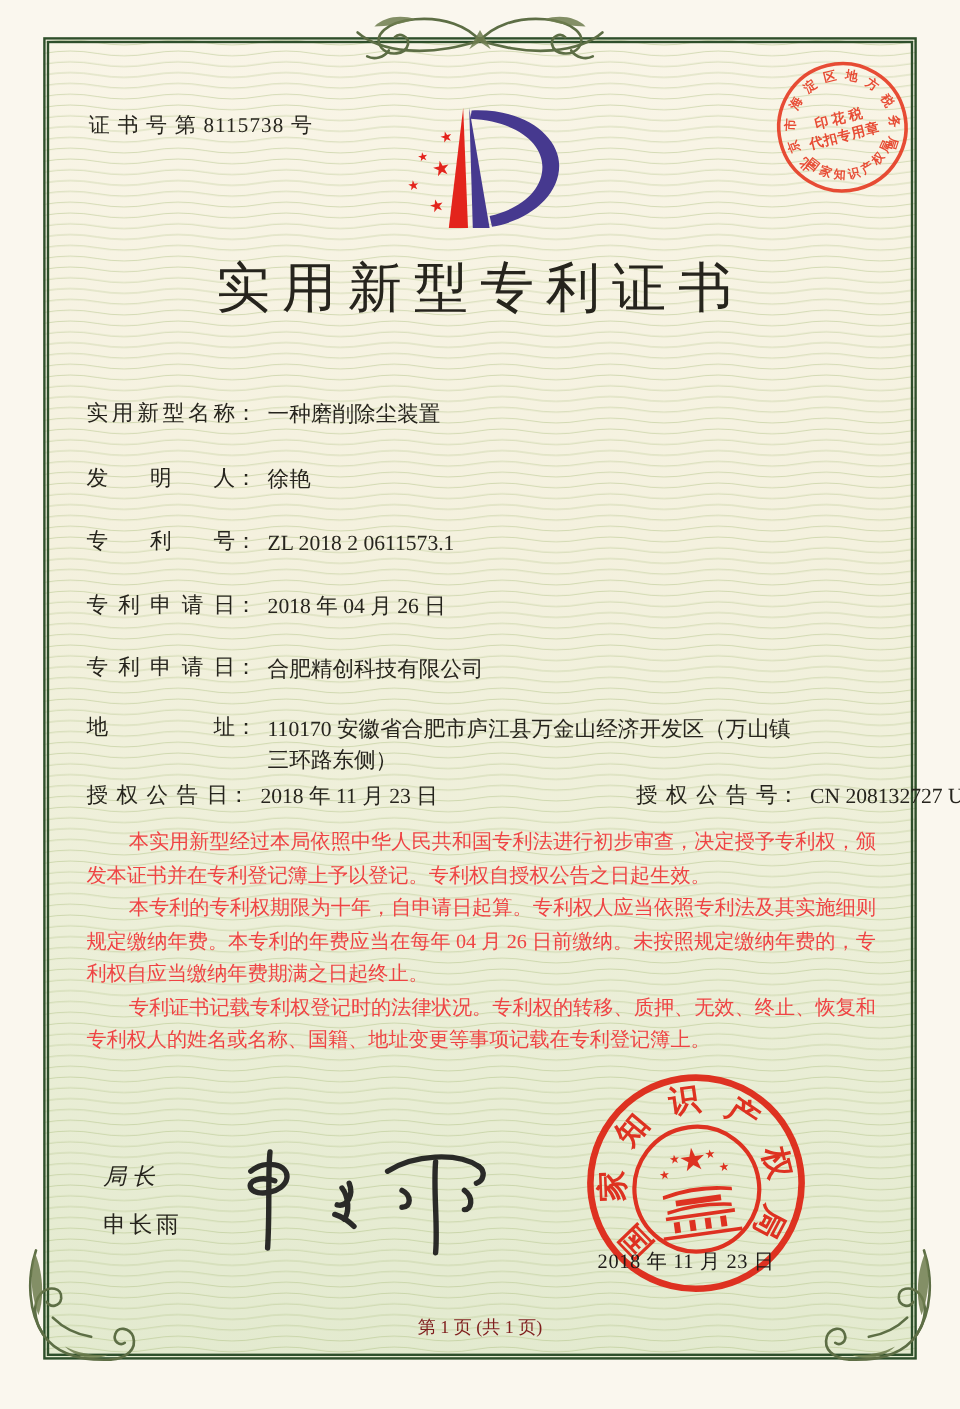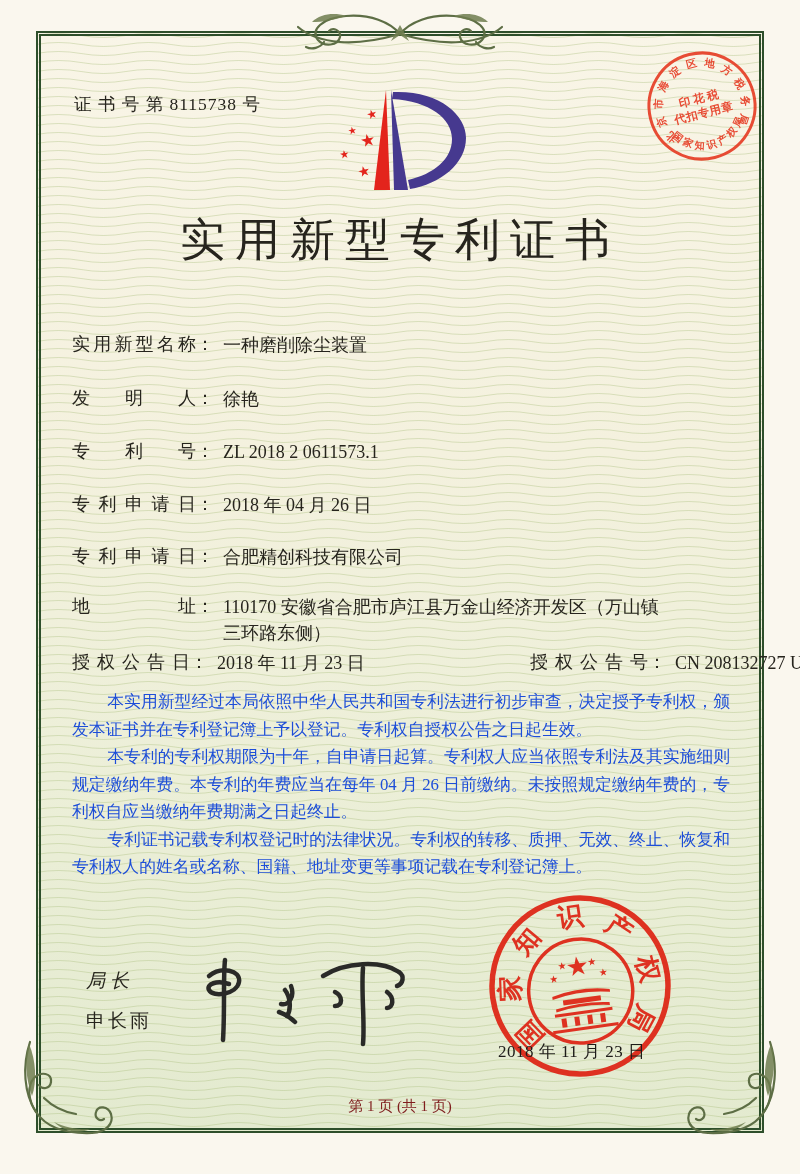--- a/index.html
+++ b/index.html
@@ -20,21 +20,21 @@
          font-weight:400;letter-spacing:10px;z-index:4;}
   .field-row{position:absolute;left:72px;z-index:4;white-space:nowrap;}
   .jlabel{display:inline-block;width:124px;text-align:justify;text-align-last:justify;
           font-size:18px;vertical-align:top;}
   .colon{font-size:18px;margin-right:9px;vertical-align:top;}
   .fval{font-size:18px;display:inline-block;vertical-align:top;white-space:pre-line;max-width:520px;line-height:26px;}
   .grant-right{position:absolute;left:458px;top:0;white-space:nowrap;}
   .jlabel.w5{width:118px;}
   .paragraphs{position:absolute;left:72px;top:688px;width:658px;z-index:4;}
   .paragraphs p{margin:0;font-size:16.8px;line-height:27.5px;text-indent:2.1em;
-                text-align:justify;color:#1d4ed8;}
+                text-align:justify;color:#ef4444;}
   .signer-title{position:absolute;left:86px;top:968px;font-size:19px;letter-spacing:5px;z-index:4;font-style:italic;}
   .signer-name{position:absolute;left:86px;top:1008px;font-size:19px;letter-spacing:3px;z-index:4;}
   .signature{position:absolute;left:195px;top:948px;z-index:5;}
   .tax-seal{position:absolute;left:642px;top:46px;transform:rotate(-14deg);opacity:.9;z-index:5;}
   .main-seal{position:absolute;left:487px;top:893px;transform:rotate(-8deg);opacity:.93;z-index:4;}
   .seal-text{font-family:"Liberation Serif","DejaVu Serif",serif;font-weight:700;}
   .seal-date{position:absolute;left:498px;top:1040px;font-size:17px;letter-spacing:.5px;
              color:#1d1b18;z-index:6;}
   .page-footer{position:absolute;left:0;width:100%;top:1097px;text-align:center;
                font-size:15px;color:#7f1d1d;z-index:4;}

